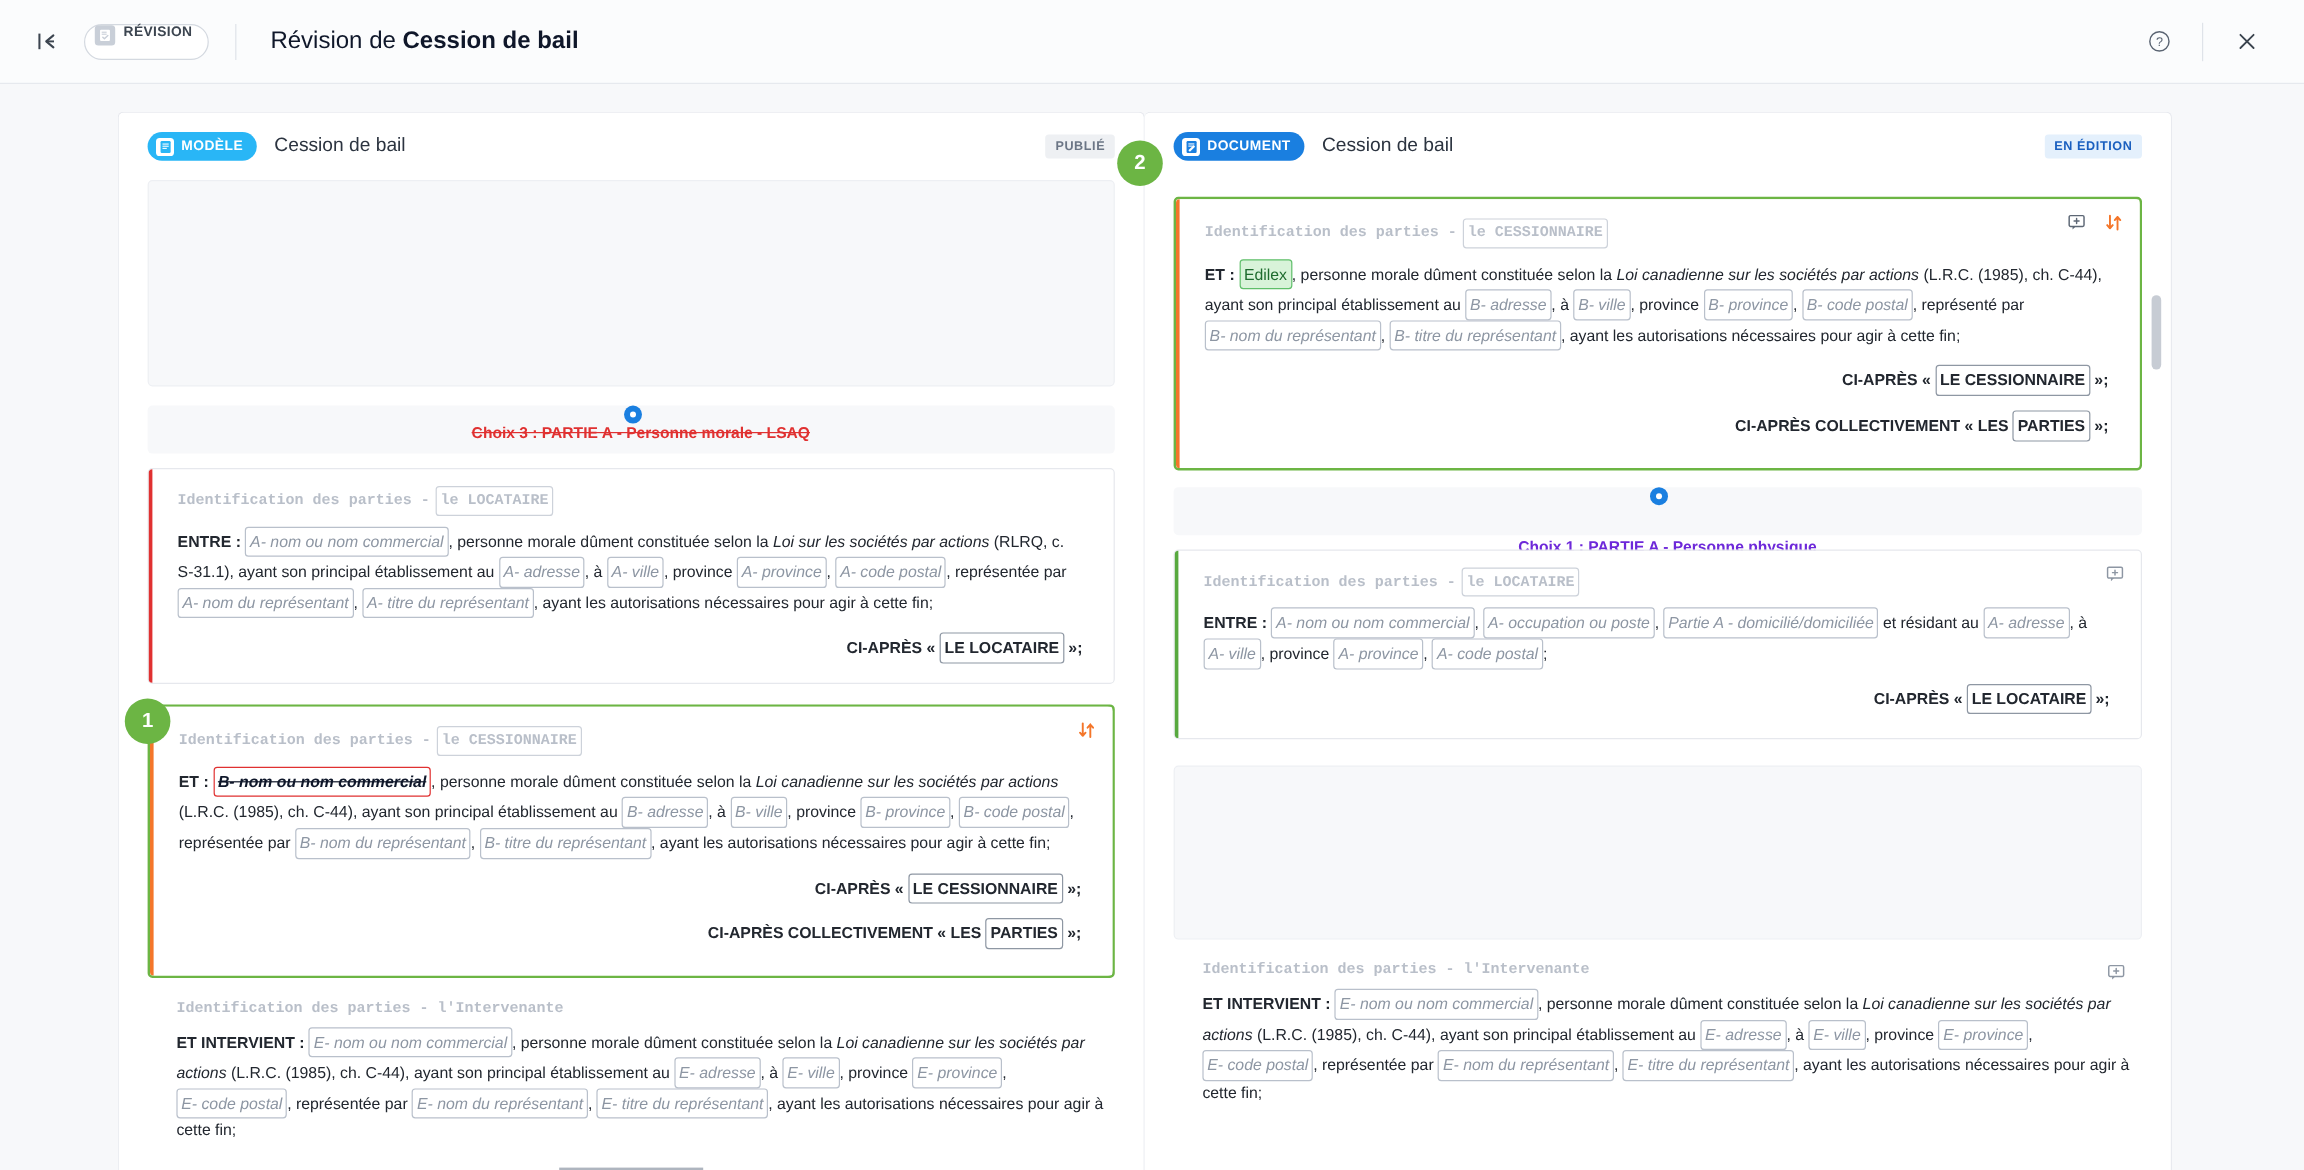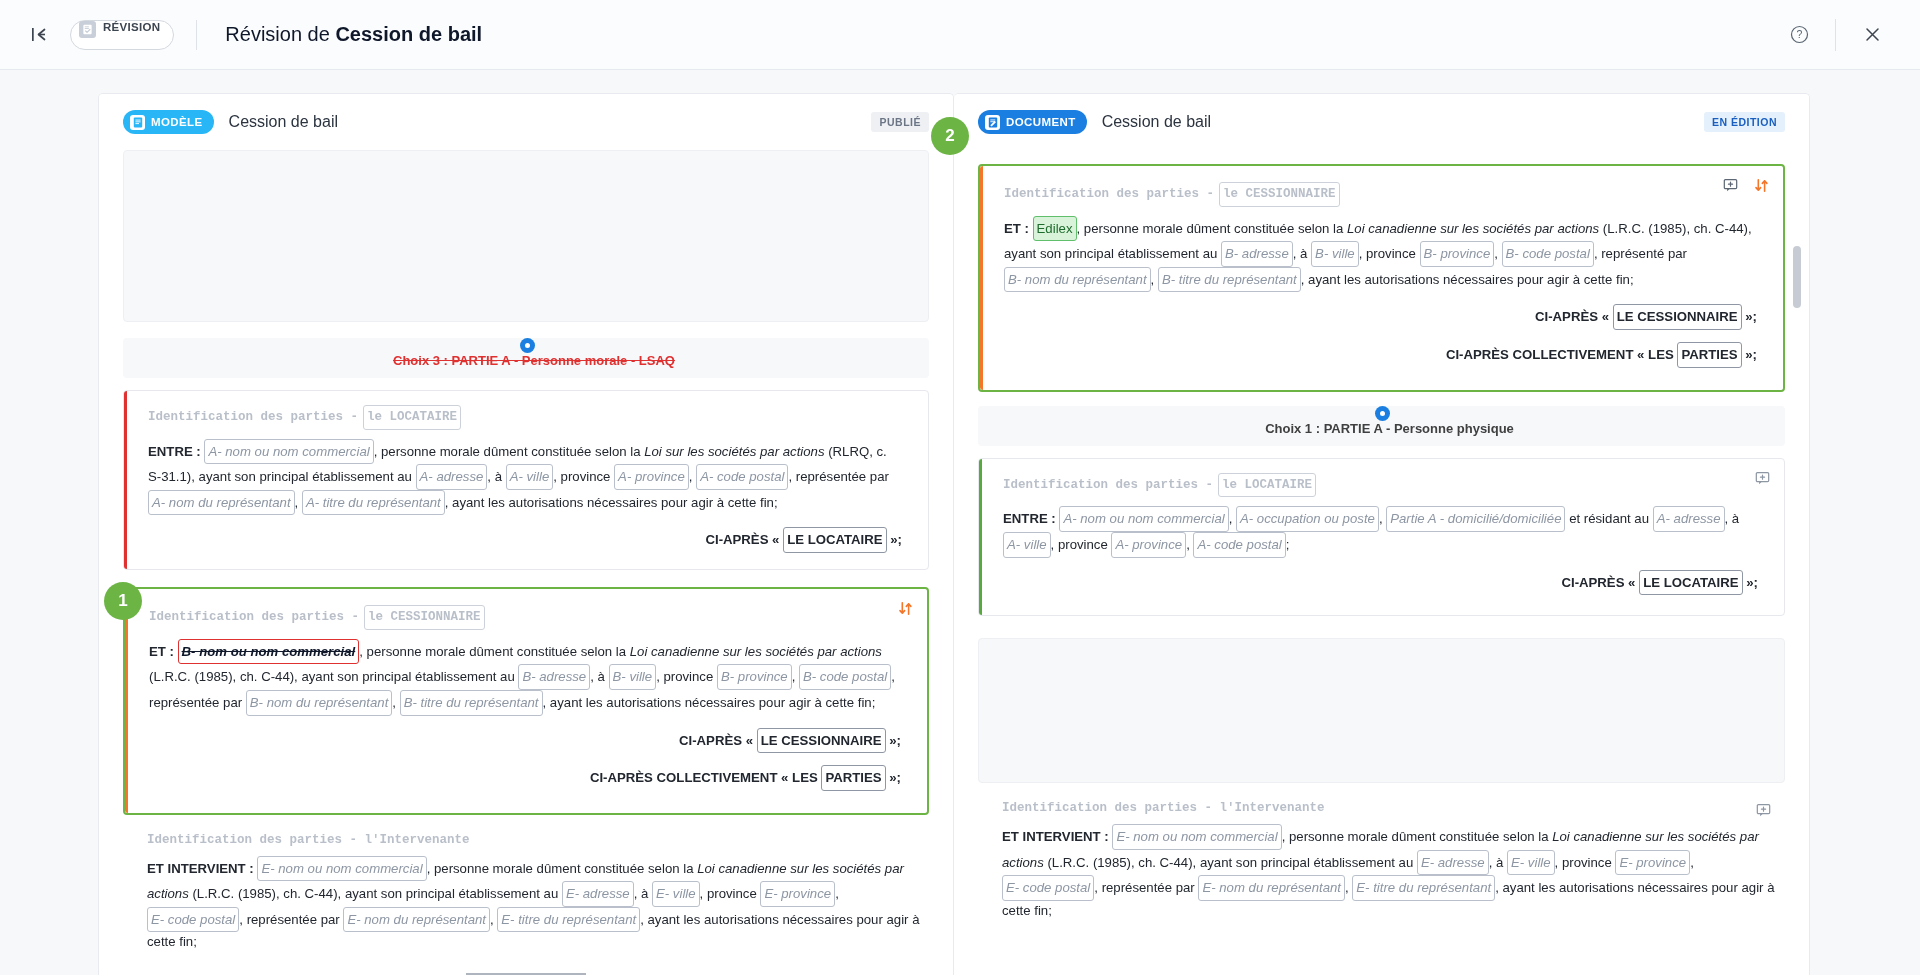--- a/index.html
+++ b/index.html
@@ -183,21 +183,21 @@
   }
   .radio {
     width: 15px; height: 15px; border-radius: 50%;
     background: #1a7fe0;
     display: flex; align-items: center; justify-content: center;
     margin-right: 14px; flex: none;
   }
   .radio i { width: 5px; height: 5px; border-radius: 50%; background: #fff; display:block; }
   .choice-label { font-size: 13px; font-weight: bold; }
   .choice-label.del { color: #e03131; text-decoration: line-through; }
-  .choice-label.ok  { color: #404040; }
+  .choice-label.ok  { color: #6d28d9; margin-top: 27px; }
 
   .clause-icons {
     position: absolute; top: 12px; right: 14px;
     display: flex; align-items: center; gap: 16px;
   }
   .ic { cursor: pointer; display: flex; }
 
   
   .marker {
     position: absolute;

